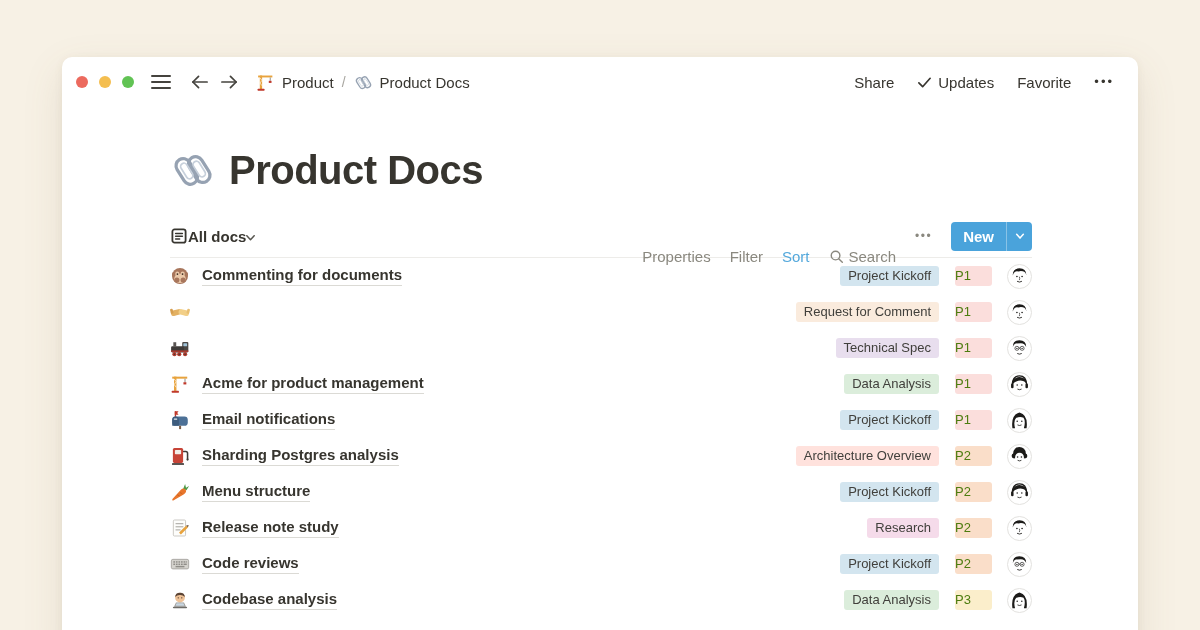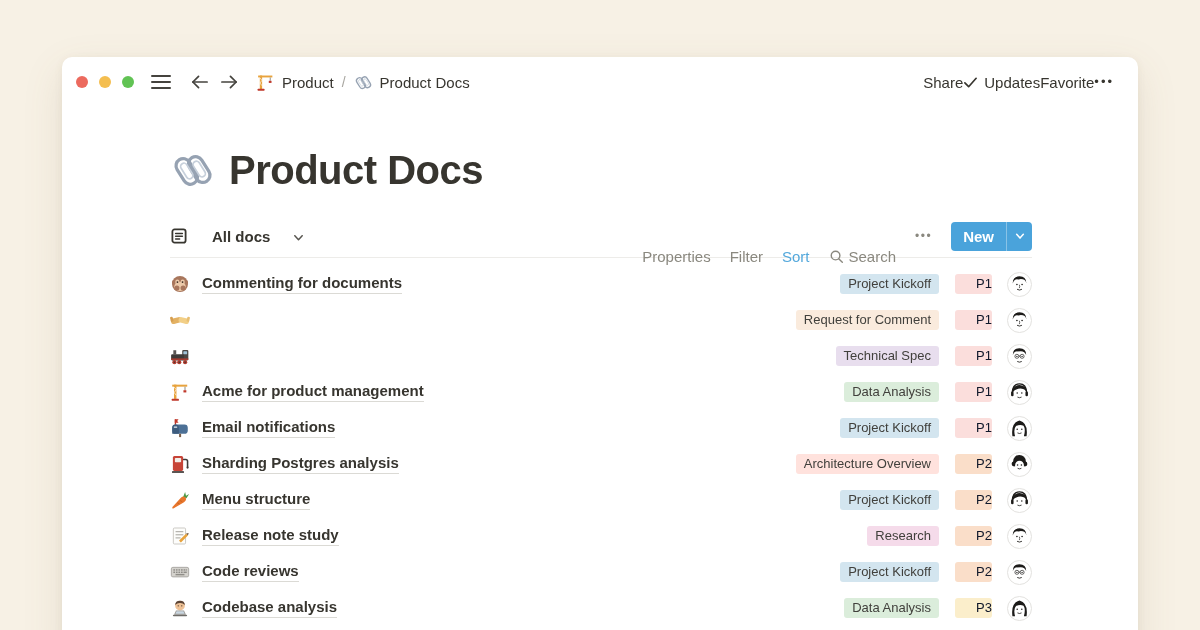--- a/index.html
+++ b/index.html
@@ -21,56 +21,56 @@
     padding:0 24px 0 14px;
   }
   .traffic { display:flex; gap:11px; margin-right:17px; }
   .dot { width:12px; height:12px; border-radius:50%; cursor:pointer; }
   .icon-btn { display:flex; align-items:center; justify-content:center; color:#45433E; cursor:pointer; }
   .hamburger { width:20px; height:16px; margin-right:19px; }
   .nav-arrow { width:19px; height:16px; margin-right:11px; }
   .crumb-icon { width:19px; height:19px; margin-right:7px; }
   .crumb { font-size:15px; display:flex; align-items:center; cursor:pointer; }
   .crumb-sep { color:#A8A6A0; margin:0 8px; font-size:14px; }
-  .topbar-right { margin-left:auto; display:flex; align-items:flex-start; }
+  .topbar-right { margin-left:auto; display:flex; align-items:flex-start; gap:23px; }
   .topbar-action { font-size:15px; cursor:pointer; display:flex; align-items:center; gap:6px; }
   .check-ic { width:15px; height:15px; color:#37352F; }
   .more-dots { font-size:13px; letter-spacing:2px; color:#37352F; cursor:pointer; }
   
   .content { padding:0 106px 0 108px; }
   .page-header { margin-top:40px; display:flex; align-items:center; }
   .page-icon { width:46px; height:46px; margin-right:13px; }
   .page-title { font-size:40px; font-weight:700; letter-spacing:-0.5px; color:#37352F; }
   
   .view-toolbar { margin-top:27px; display:flex; align-items:center; height:32px; }
-  .view-switcher { display:flex; align-items:center; gap:24px; cursor:pointer; }
+  .view-switcher { display:flex; align-items:center; gap:0; cursor:pointer; }
   .alldocs-ic { width:18px; height:18px; color:#37352F; }
   .view-label { font-size:15px; font-weight:700; }
   .chev { width:11px; height:11px; color:#57554F; margin-left:-1px; margin-top:2px; }
   .toolbar-right { margin-left:auto; display:flex; align-items:center; gap:19px; }
   .tool-item { font-size:15px; color:#8A887F; cursor:pointer; display:flex; align-items:center; gap:5px;margin-top:40px; }
   .tool-item.active { color:#53A8DC; }
   .search-ic { width:15px; height:15px; color:#8A887F; }
   .tool-dots { color:#8A887F; font-size:12px; letter-spacing:1.5px; cursor:pointer; }
   .new-btn { display:flex; align-items:stretch; height:29px; border-radius:4px; overflow:hidden; background:#4AA3DB; cursor:pointer; }
   .new-btn-main { color:#fff; font-size:15px; font-weight:700; display:flex; align-items:center; padding:0 12px; }
   .new-btn-divider { width:1px; background:rgba(255,255,255,0.35); }
   .new-btn-chev { width:25px; display:flex; align-items:center; justify-content:center; color:#fff; }
   .new-btn-chev .chevw { width:10px; height:10px; }
   .toolbar-divider { border-top:1px solid #EDECE9; margin-top:5px; }
   
-  .docs-table { margin-top:8px; }
+  .docs-table { }
   .doc-row { height:36px; display:flex; align-items:center; }
   .doc-icon { width:20px; height:20px; margin-right:12px; flex:none; }
   .doc-title { font-size:15px; font-weight:600; color:#37352F; line-height:18px;
                border-bottom:1px solid #DBDAD5; padding-bottom:1px; cursor:pointer; }
   .row-right { margin-left:auto; display:flex; align-items:center; }
   .tag-pill { font-size:13px; color:#41403C; background:#EDECE9; border-radius:3px;
               padding:2px 8px 3px; white-space:nowrap; cursor:pointer; }
-  .prio-pill { font-size:13px; color:#0f172a; border-radius:3px; width:37px; text-align:right;
+  .prio-pill { font-size:13px; color:#4d7c0f; border-radius:3px; width:37px; text-align:left;
                padding:2px 0 3px; margin-left:16px; cursor:pointer; }
   .avatar { width:25px; height:25px; border-radius:50%; background:#fff; border:1px solid #E3E2DF;
             margin-left:15px; overflow:hidden; flex:none; cursor:pointer; }
   .avatar svg { display:block; width:100%; height:100%; }
   svg { display:block; }
 </style>
 </head>
 <body>
 
 <div class="window">

